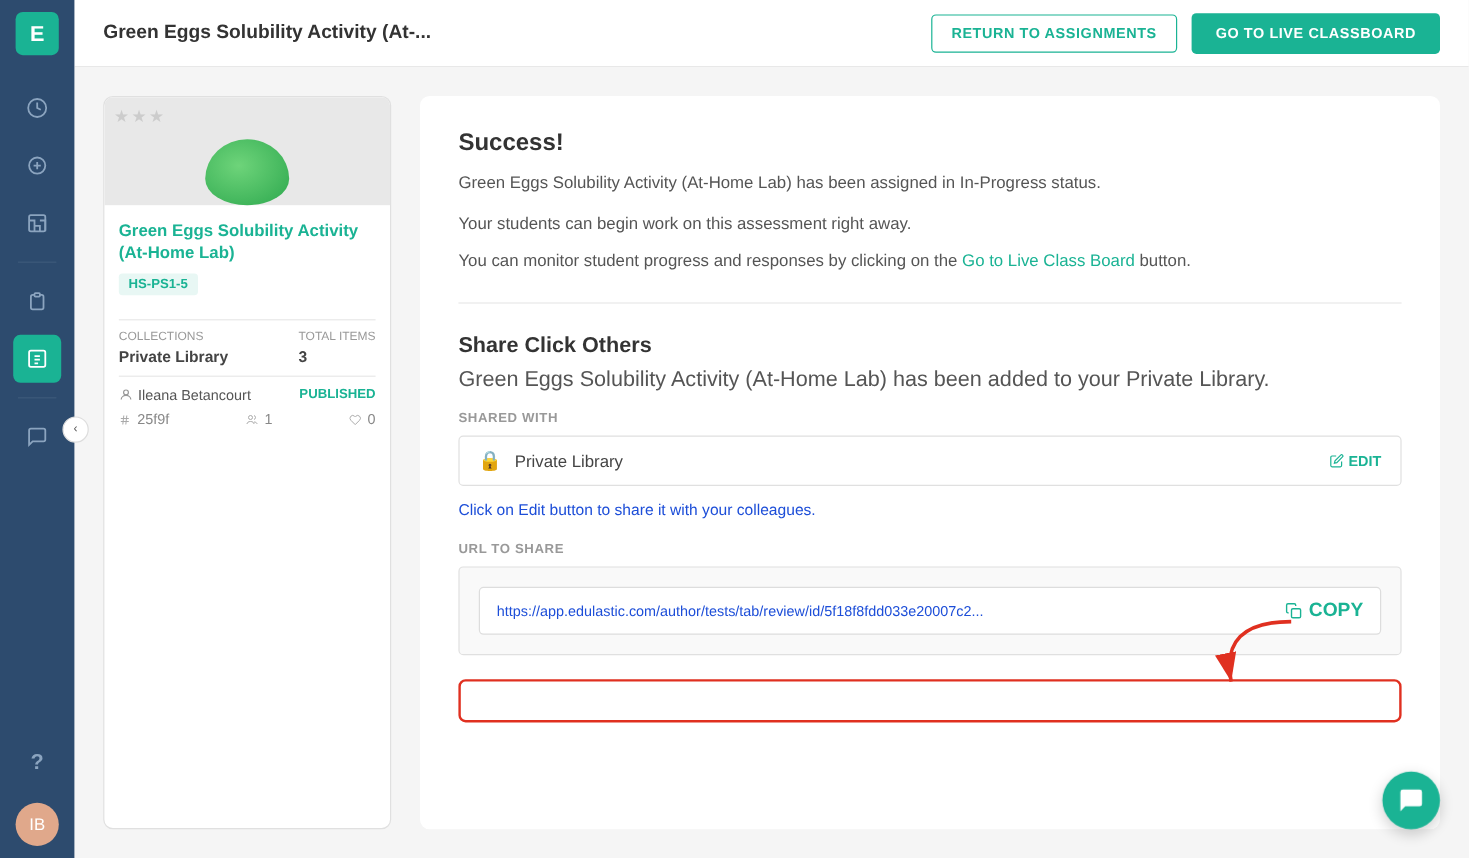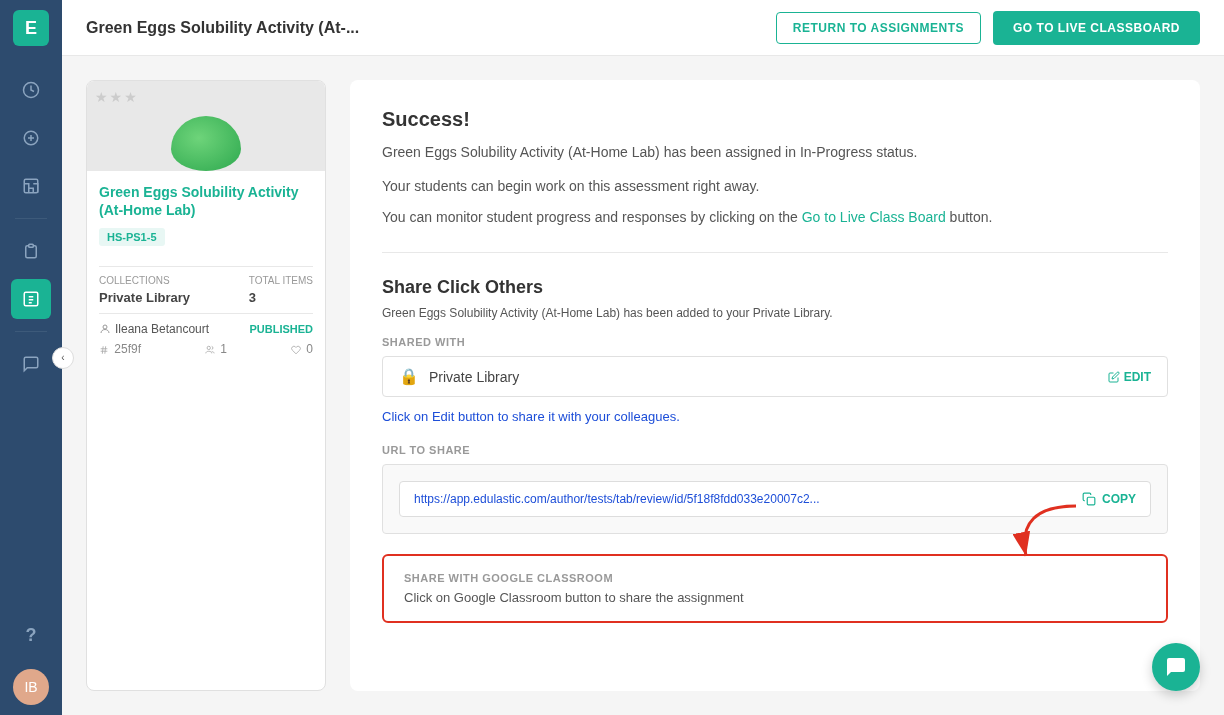--- a/index.html
+++ b/index.html
@@ -270,21 +270,21 @@
       border-top: 1px solid #e8e8e8;
       margin: 24px 0;
     }
     .share-title {
       font-size: 18px;
       font-weight: 700;
       color: #333;
       margin-bottom: 8px;
     }
     .share-desc {
-      font-size: 12px;
+      font-size: 18px;
       color: #555;
       margin-bottom: 16px;
     }
     .shared-with-label {
       font-size: 11px;
       font-weight: 700;
       color: #999;
       text-transform: uppercase;
       letter-spacing: 0.5px;
       margin-bottom: 8px;
@@ -345,21 +345,21 @@
       overflow: hidden;
       text-overflow: ellipsis;
       white-space: nowrap;
     }
     .copy-btn {
       display: flex;
       align-items: center;
       gap: 6px;
       color: #1ab394;
       font-weight: 700;
-      font-size: 12px;
+      font-size: 16px;
       cursor: pointer;
       background: none;
       border: none;
       flex-shrink: 0;
       margin-left: 10px;
     }
     .google-classroom-box {
       border: 2px solid #e03020;
       border-radius: 6px;
       padding: 16px 20px;
@@ -593,24 +593,20 @@
         <div class="google-classroom-box" style="position:relative;">
 
           <svg style="position:absolute;top:-60px;right:80px;pointer-events:none;" width="100" height="70" viewBox="0 0 100 70">
             <defs>
               <marker id="arrowhead" markerWidth="8" markerHeight="6" refX="8" refY="3" orient="auto">
                 <polygon points="0 0, 8 3, 0 6" fill="#e03020"></polygon>
               </marker>
             </defs>
             <path d="M 90 10 Q 30 10 40 60" stroke="#e03020" stroke-width="3" fill="none" marker-end="url(#arrowhead)"></path>
           </svg>
-          <div class="gc-left">
-            <div class="gc-label">SHARE WITH GOOGLE CLASSROOM</div>
-            <div class="gc-desc">Click on Google Classroom button to share the assignment</div>
-          </div>
         </div>
       </div>
     </div>
   </div>
 </div>
 
 <div class="chat-bubble">
   <svg width="24" height="24" viewBox="0 0 24 24" fill="white">
       <path d="M21 15a2 2 0 0 1-2 2H7l-4 4V5a2 2 0 0 1 2-2h14a2 2 0 0 1 2 2z"></path>
     </svg>

